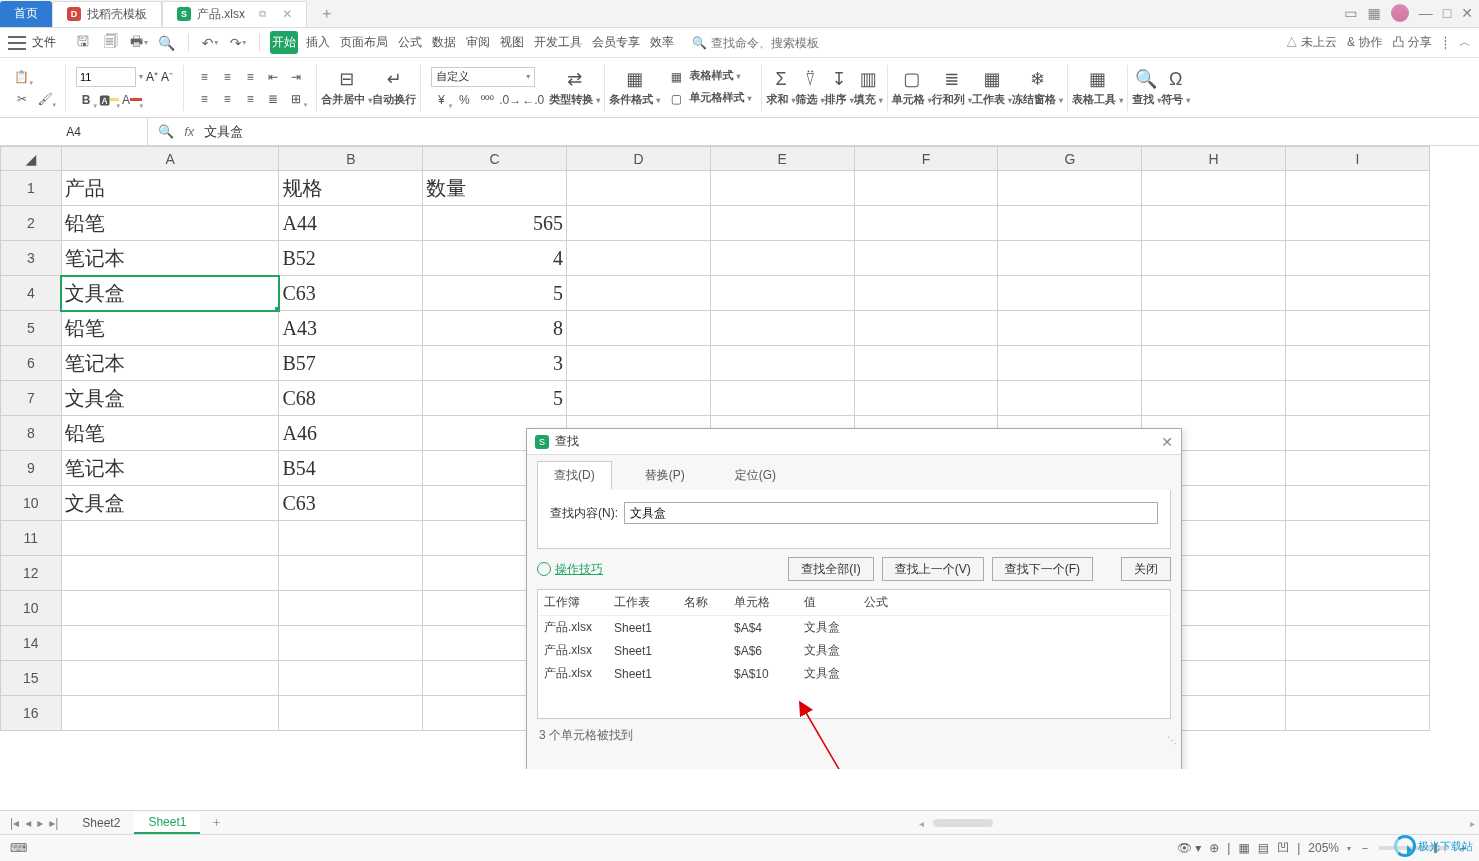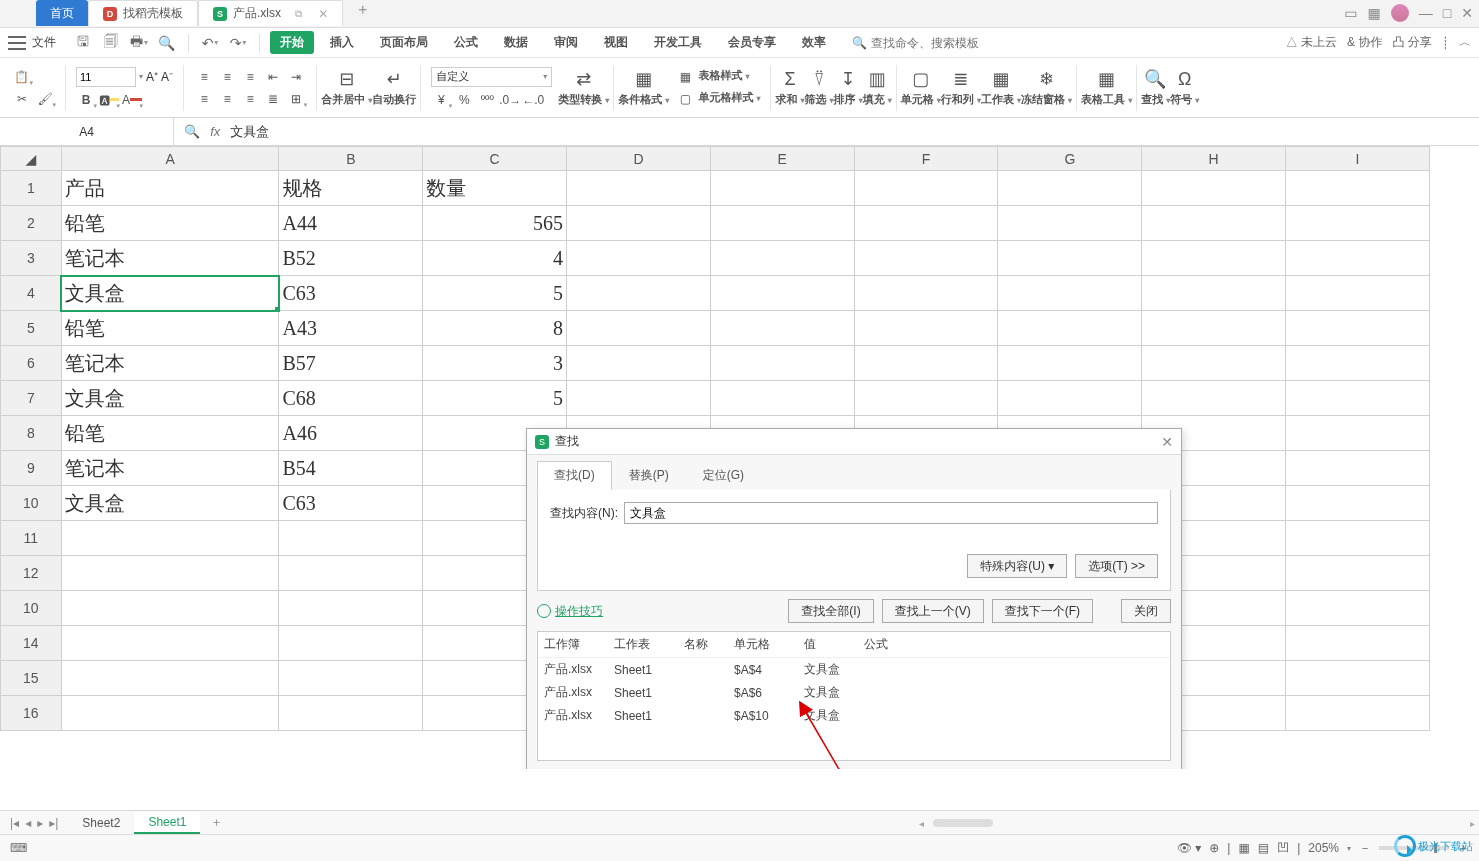--- a/index.html
+++ b/index.html
@@ -1,19 +1,19 @@
 <!DOCTYPE html>
 <html><head>
 <meta charset="utf-8">
 <style>
 *{box-sizing:border-box;margin:0;padding:0;font-family:"Microsoft YaHei",Arial,sans-serif;}
 body{background:#fff;font-size:12px;color:#333;overflow:hidden;width:1479px;height:861px;position:relative;}
 
 
-.top-tabs{display:flex;align-items:flex-start;height:28px;background:#f3f3f3;border-bottom:1px solid #ddd;padding-left:36px;}
+.top-tabs{display:flex;align-items:center;height:28px;background:#f3f3f3;border-bottom:1px solid #ddd;}
 .tab{height:26px;padding:0 14px;display:flex;align-items:center;gap:6px;font-size:12px;color:#555;position:relative;}
 .tab.home{background:#2f7bd4;color:#fff;border-radius:3px 3px 0 0;}
 .tab.doke{background:#fff;border:1px solid #ddd;border-bottom:none;border-radius:3px 3px 0 0;}
 .tab.active{background:#fff;border:1px solid #ddd;border-bottom:none;}
 .tab .squ{width:14px;height:14px;border-radius:3px;display:flex;align-items:center;justify-content:center;color:#fff;font-size:9px;font-weight:bold;}
 .tab .squ.green{background:#1fa463;}
 .tab .squ.red{background:#d24a3e;}
 .tab .x{margin-left:10px;color:#aaa;}
 .tab .mini{margin-left:8px;color:#aaa;font-size:10px;}
 .plus-tab{padding:0 12px;color:#888;font-size:15px;}
@@ -22,46 +22,46 @@
 .avatar{width:18px;height:18px;border-radius:50%;background:linear-gradient(#d8b,#c79);}
 
 
 .menu-bar{display:flex;align-items:center;height:30px;padding:0 8px;gap:6px;border-bottom:1px solid #e5e5e5;}
 .hamb{width:18px;height:14px;display:flex;flex-direction:column;justify-content:space-between;}
 .hamb i{height:2px;background:#666;}
 .file-lbl{font-size:12px;color:#444;margin-right:10px;}
 .ico-btn{width:22px;height:22px;display:flex;align-items:center;justify-content:center;color:#666;font-size:14px;border-radius:3px;}
 .ico-btn .car{font-size:8px;color:#999;margin-left:1px;}
 .sep{width:1px;height:18px;background:#e0e0e0;margin:0 4px;}
-.menu-tab{font-size:12px;color:#555;padding:3px 10px;font-weight:bold;}
+.menu-tab{font-size:12px;color:#555;padding:3px 2px;}
 .menu-tab.active{background:#1fa463;color:#fff;border-radius:3px;}
 .menu-search{flex:1;max-width:180px;margin-left:10px;display:flex;align-items:center;gap:4px;color:#bbb;}
 .menu-search input{border:none;outline:none;font-size:12px;color:#888;width:140px;}
 .menu-right{margin-left:auto;display:flex;align-items:center;gap:10px;color:#666;font-size:12px;}
 .caret-d{font-size:8px;color:#888;}
 
 
 .ribbon{display:flex;align-items:center;height:60px;padding:0 6px;border-bottom:1px solid #d8d8d8;}
 .rgrp{display:flex;flex-direction:column;justify-content:center;height:54px;padding:0 6px;gap:4px;}
 .rsep{width:1px;height:46px;background:#e5e5e5;margin:0 4px;}
 .rlbl{font-size:11px;color:#555;white-space:nowrap;font-weight:bold;}
 .rbig{display:flex;flex-direction:column;align-items:center;justify-content:center;gap:2px;}
 .rbig .ricon{font-size:18px;color:#555;}
 .fontbox{display:flex;align-items:center;gap:3px;}
 .fontbox select,.fontbox input{height:20px;font-size:11px;border:1px solid #ccc;padding:0 3px;}
 .mini-row{display:flex;gap:3px;}
 .mini-row .ib{width:20px;height:18px;display:flex;align-items:center;justify-content:center;font-size:12px;color:#555;position:relative;}
 .mini-row .ib .car{font-size:7px;position:absolute;right:-1px;bottom:-1px;color:#999;}
 .underline-y{width:14px;height:3px;background:#ffd966;}
 .underline-r{width:14px;height:3px;background:#d24a3e;}
-.cust-sel{display:flex;align-items:center;border:1px solid #ccc;height:20px;width:121px;padding:0 4px;font-size:11px;justify-content:space-between;}
+.cust-sel{display:flex;align-items:center;border:1px solid #ccc;height:20px;width:104px;padding:0 4px;font-size:11px;justify-content:space-between;}
 
 
 .namebar{display:flex;align-items:center;height:28px;border-bottom:1px solid #d8d8d8;}
-.namebox{width:174px;border-right:1px solid #d8d8d8;height:100%;display:flex;align-items:center;justify-content:center;font-size:12px;}
+.namebox{width:148px;border-right:1px solid #d8d8d8;height:100%;display:flex;align-items:center;justify-content:center;font-size:12px;}
 .fx-area{display:flex;align-items:center;gap:10px;padding:0 10px;font-size:13px;}
 .fx-area .fx{font-style:italic;color:#777;}
 .fx-area .mag{color:#777;}
 
 
 .sheet-area{position:relative;height:623px;overflow:hidden;}
 table.grid{border-collapse:collapse;table-layout:fixed;width:1430px;}
 table.grid th,table.grid td{border:1px solid #d0d0d0;font-family:"SimSun",serif;font-size:20px;height:35px;padding:0 3px;text-align:left;vertical-align:middle;overflow:hidden;white-space:nowrap;}
 table.grid thead th{background:#f0f0f0;font-family:Arial;font-size:14px;font-weight:normal;text-align:center;color:#555;height:24px;}
 table.grid tbody th{background:#f0f0f0;font-family:Arial;font-size:14px;font-weight:normal;text-align:center;color:#555;width:60px;}
@@ -69,21 +69,21 @@
 col.cA{width:215px;} col.cB{width:142px;} col.cC{width:142px;} col.cD{width:142px;} col.cE{width:142px;} col.cF{width:142px;} col.cG{width:142px;} col.cH{width:142px;} col.cI{width:142px;}
 .selcell{outline:2px solid #1fa463;outline-offset:-1px;position:relative;}
 .selcell::after{content:"";position:absolute;right:-3px;bottom:-3px;width:6px;height:6px;background:#1fa463;}
 .numcell{text-align:right !important;}
 
 
 .find-dlg{position:absolute;left:526px;top:282px;width:656px;height:352px;background:#f7f7f7;border:1px solid #aaa;box-shadow:2px 2px 8px rgba(0,0,0,.15);}
 .find-title{height:26px;background:#fff;display:flex;align-items:center;padding:0 8px;gap:6px;border-bottom:1px solid #ddd;}
 .find-title .squ{width:14px;height:14px;background:#1fa463;border-radius:3px;color:#fff;font-size:9px;display:flex;align-items:center;justify-content:center;}
 .find-title .x{margin-left:auto;color:#888;font-size:14px;}
-.find-tabs{display:flex;padding:6px 10px 0;gap:0;}
+.find-tabs{display:flex;padding:6px 10px 0;gap:16px;}
 .find-tabs .ft{padding:5px 16px;font-size:12px;border:1px solid transparent;color:#555;}
 .find-tabs .ft.active{background:#fff;border:1px solid #ccc;border-bottom-color:#fff;}
 .find-body{background:#fff;margin:0 10px;padding:12px;border:1px solid #ccc;border-top:none;}
 .find-row{display:flex;align-items:center;gap:6px;margin-bottom:12px;}
 .find-row label{font-size:12px;white-space:nowrap;}
 .find-row input{flex:1;height:22px;border:1px solid #aaa;padding:0 5px;font-size:12px;}
 .find-opts{display:flex;justify-content:flex-end;gap:8px;margin-top:30px;}
 .btn{height:24px;padding:0 12px;border:1px solid #aaa;background:#f5f5f5;font-size:12px;display:flex;align-items:center;}
 .find-actions{display:flex;gap:8px;padding:8px 10px;align-items:center;}
 .find-actions .tips{color:#1fa463;font-size:12px;display:flex;align-items:center;gap:4px;text-decoration:underline;}
@@ -561,24 +561,20 @@
       </div>
   <div class="find-tabs">
     <div class="ft active">查找(D)</div>
     <div class="ft">替换(P)</div>
     <div class="ft">定位(G)</div>
   </div>
   <div class="find-body">
     <div class="find-row">
       <label>查找内容(N):</label>
       <input value="文具盒" style="">
-    </div>
-    <div class="find-opts">
-      <div class="btn">特殊内容(U) ▾</div>
-      <div class="btn">选项(T) &gt;&gt;</div>
     </div>
   </div>
   <div class="find-actions">
     <span class="tips">操作技巧</span>
     <span class="spacer"></span>
     <div class="btn">查找全部(I)</div>
     <div class="btn">查找上一个(V)</div>
     <div class="btn">查找下一个(F)</div>
     <div class="btn" style="margin-left:20px">关闭</div>
   </div>

